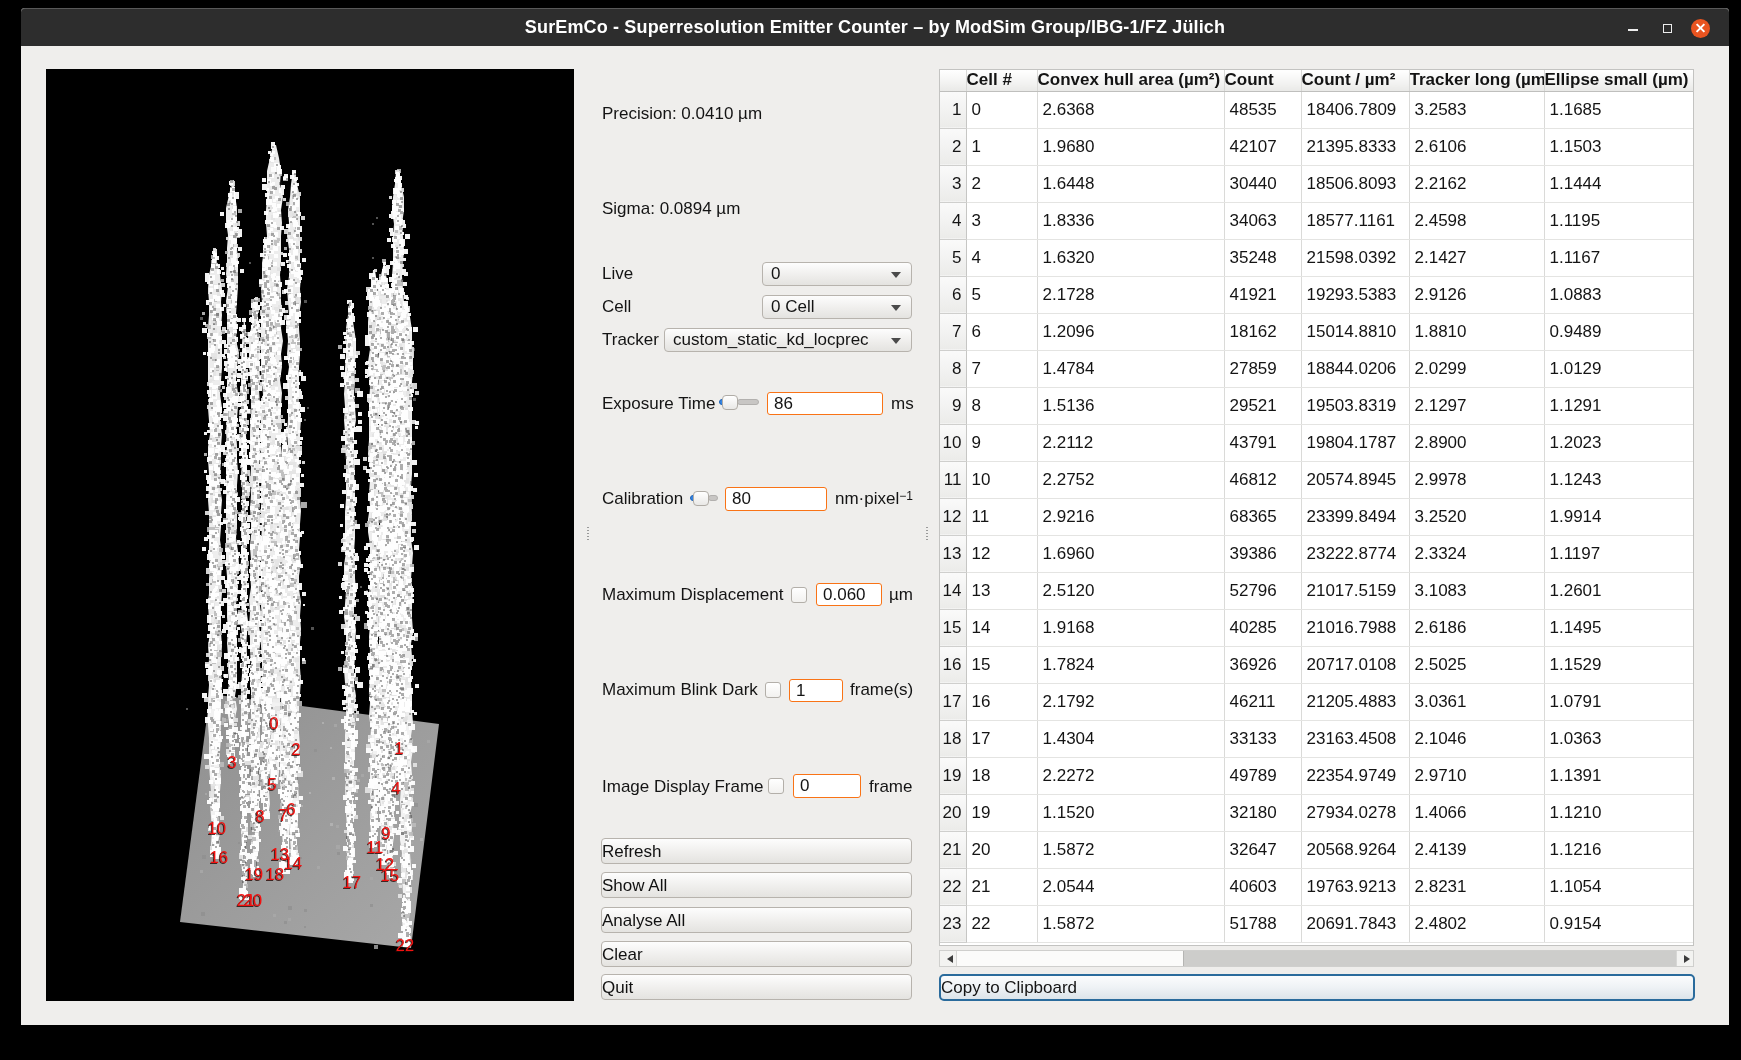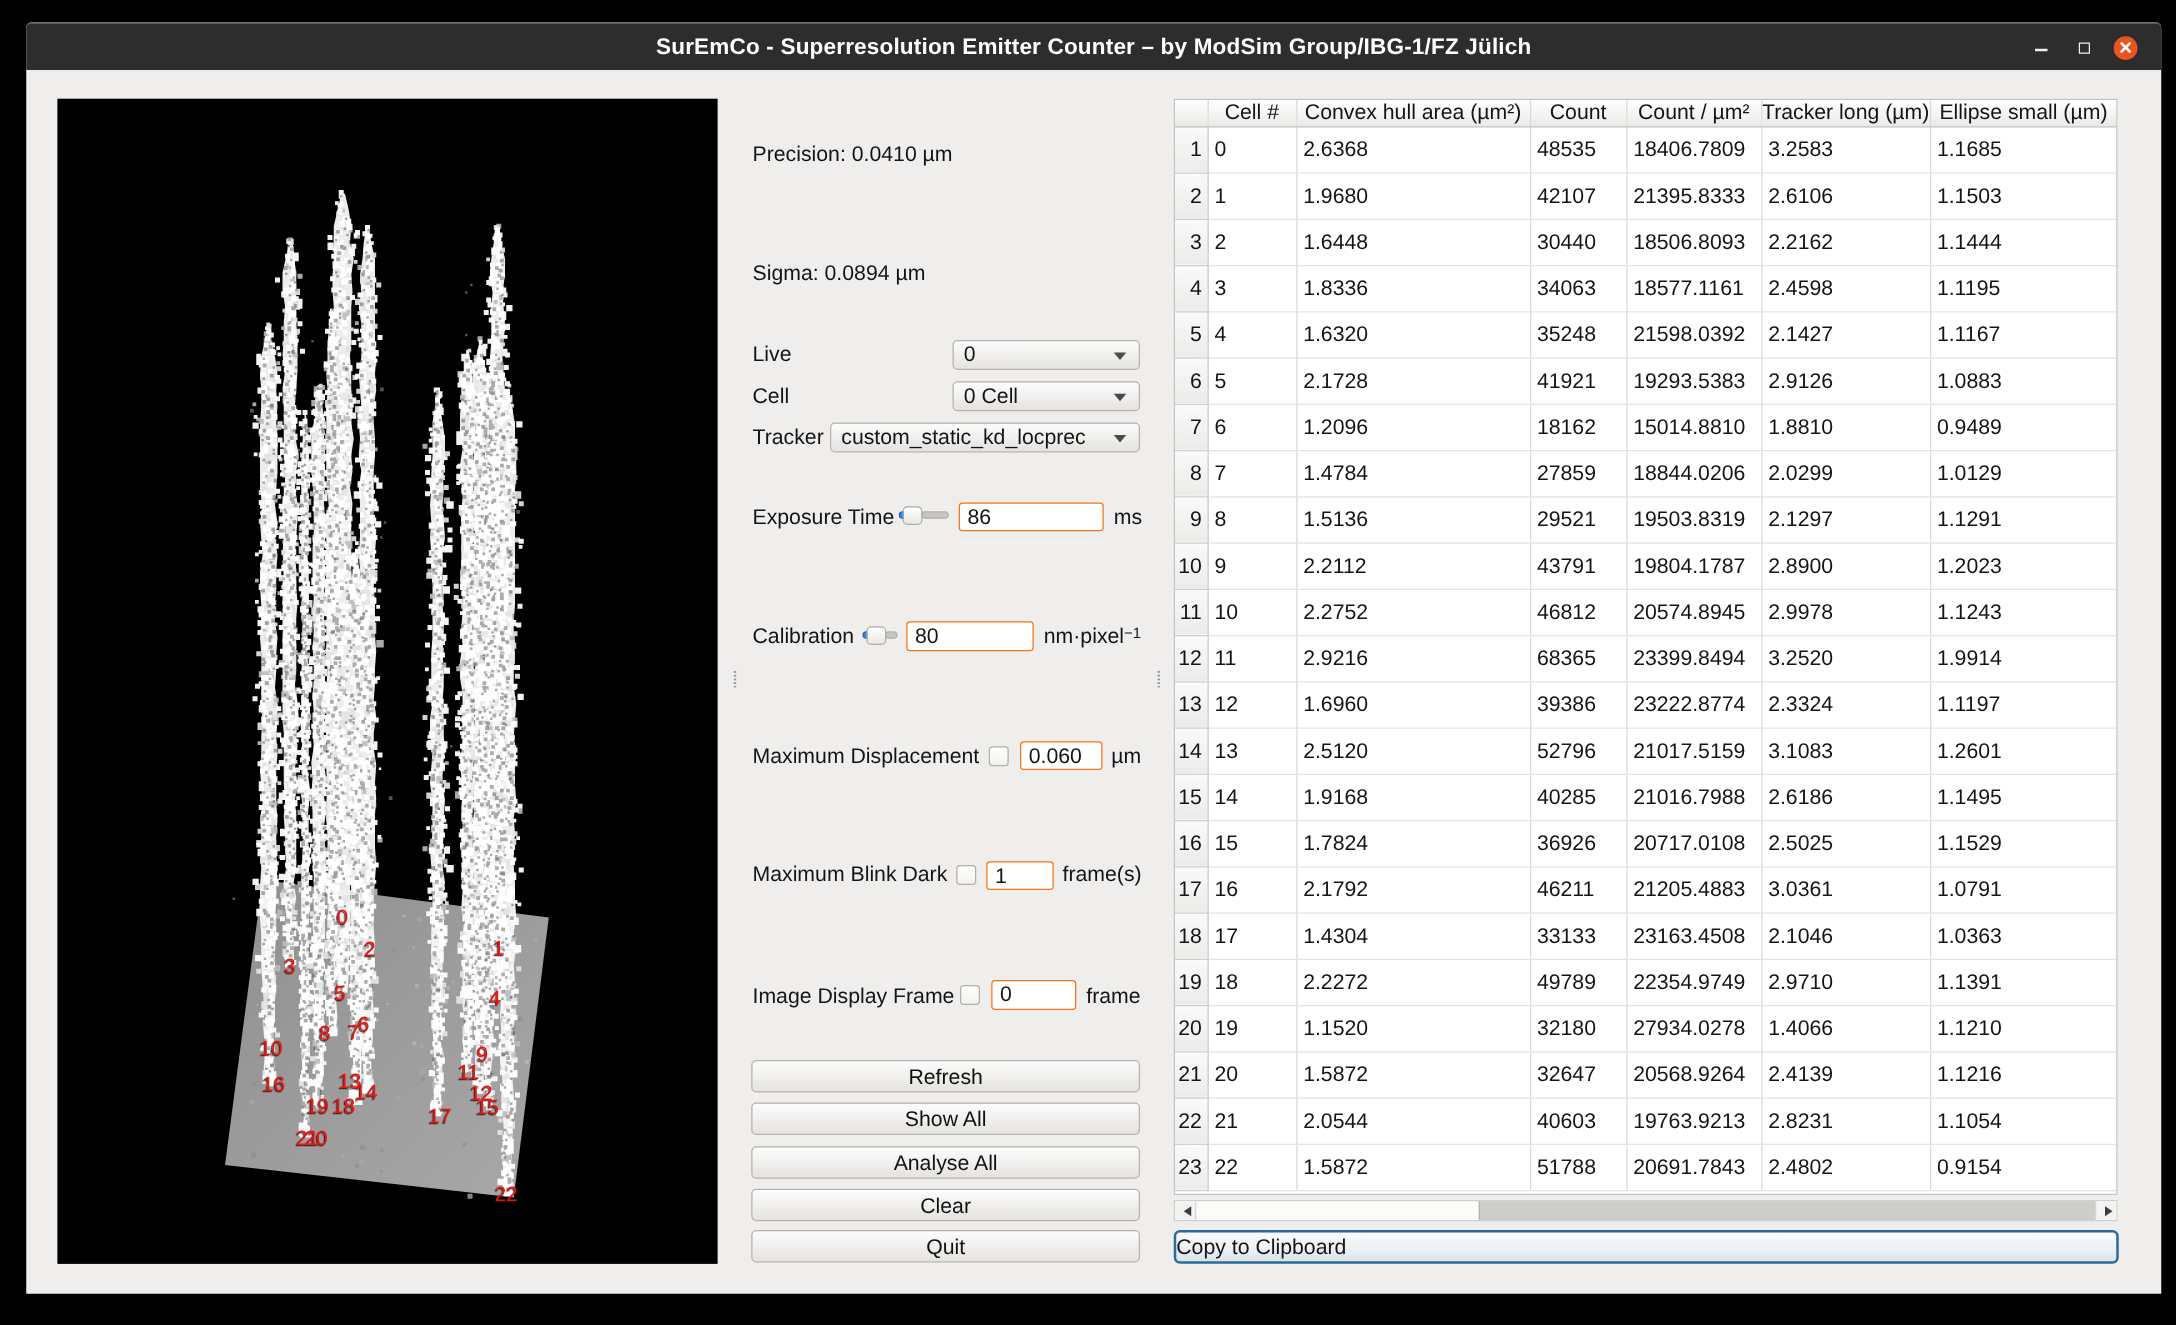--- a/index.html
+++ b/index.html
@@ -1,54 +1,54 @@
 <!DOCTYPE html>
 <html><head><meta charset="utf-8"><title>SurEmCo</title>
 <style>
 *{margin:0;padding:0;box-sizing:border-box}
 html,body{width:1741px;height:1060px;background:#000;overflow:hidden;
  font-family:"Liberation Sans",sans-serif;color:#141414}
-#win{position:absolute;left:21px;top:18px;width:1708px;height:1017px;
+#win{position:absolute;left:21px;top:8px;width:1708px;height:1017px;
  background:#efeeec;border-radius:4px 4px 0 0}
 #tbar{position:absolute;left:0;top:0;width:100%;height:38px;background:#2d2d2d;
  border-top:1px solid #595959;border-radius:4px 4px 0 0}
 #tbar .t{position:absolute;width:100%;text-align:center;top:8px;
  font-size:18px;font-weight:bold;color:#fff;letter-spacing:0.15px}
 #mini{position:absolute;left:1607px;top:20px;width:10px;height:2px;background:#ededed}
 #maxi{position:absolute;left:1642px;top:15px;width:9px;height:9px;border:1.5px solid #ededed}
 #closer{position:absolute;left:1670px;top:10px;width:19px;height:19px;border-radius:50%;background:#e95420}
 #closer:before,#closer:after{content:"";position:absolute;left:4.1px;top:8.4px;width:11px;height:2.1px;background:#fff}
 #closer:before{transform:rotate(45deg)}
 #closer:after{transform:rotate(-45deg)}
 #viz{position:absolute;left:25px;top:61px;width:528px;height:932px;background:#000}
 .lab{position:absolute;font-size:17px;white-space:nowrap}
 .grip{position:absolute;width:2px;height:14px;
  background-image:radial-gradient(circle,#9a9a9a 0.8px,transparent 1px);background-size:2px 3px}
-.btn{position:absolute;left:580px;width:311px;height:26px;text-align:center;
+.btn{position:absolute;left:580px;width:311px;height:26px;
  font-size:17px;line-height:25px;color:#111;
  background:linear-gradient(#fdfdfd,#eeedeb 60%,#e4e3e0);
  border:1px solid #b7b3ad;border-radius:4px}
 .inp{position:absolute;background:#fff;border:1px solid #f97316;border-radius:3px;
  font-size:17px;line-height:21px;padding-left:6px;white-space:nowrap}
 .dd{position:absolute;background:linear-gradient(#fdfdfd,#eeedeb 60%,#e4e3e0);
  border:1px solid #b7b3ad;border-radius:4px;font-size:17px;line-height:22px;padding-left:8px}
 .dd:after{content:"";position:absolute;right:10px;top:9px;border:5px solid transparent;
  border-top:6px solid #4a4a4a}
 .cb{position:absolute;width:16px;height:16px;background:linear-gradient(#fff,#f2f1ef);
  border:1px solid #b3afa9;border-radius:3px}
 .sh{position:absolute;width:16px;height:15px;background:linear-gradient(#fff,#e9e8e6);
  border:1px solid #b0aca6;border-radius:4px;z-index:2}
 .st{position:absolute;height:6px;background:#c8c6c4;border:1px solid #b2b0ae;border-radius:3px}
 .sb{position:absolute;width:5px;height:6px;background:#3584e4;border:1px solid #1c62b5;border-radius:3px 0 0 3px}
 #tblwrap{position:absolute;left:918px;top:61px;width:755px;height:877px;
  border:1px solid #c3c3c1;background:#fff}
 table{border-collapse:collapse;table-layout:fixed;width:753px;font-size:17px}
 col.c0{width:26px}col.c1{width:71px}col.c2{width:187px}col.c3{width:77px}
 col.c4{width:108px}col.c5{width:135px}col.c6{width:149px}
-thead th{height:21px;font-weight:normal;text-align:center;
+thead th{height:21px;font-weight:bold;text-align:left;
  background:linear-gradient(#fff,#f4f4f3 55%,#e9e9e7);
  border-right:1px solid #d8d8d6;border-bottom:1px solid #bfbfbd;overflow:hidden;white-space:nowrap}
 thead th:last-child{border-right:none}
 tbody th{height:37px;font-weight:normal;text-align:right;padding-right:4px;
  background:linear-gradient(#fafafa,#ebebe9);
  border-right:1px solid #c6c6c4;border-bottom:1px solid #cfcfcd}
 tbody td{text-align:left;padding-left:5px;border-right:1px solid #dadad8;
  border-bottom:1px solid #e4e4e2;overflow:hidden;white-space:nowrap}
 tbody td:last-child{border-right:none}
 #hscroll{position:absolute;left:918px;top:942px;width:755px;height:17px;

